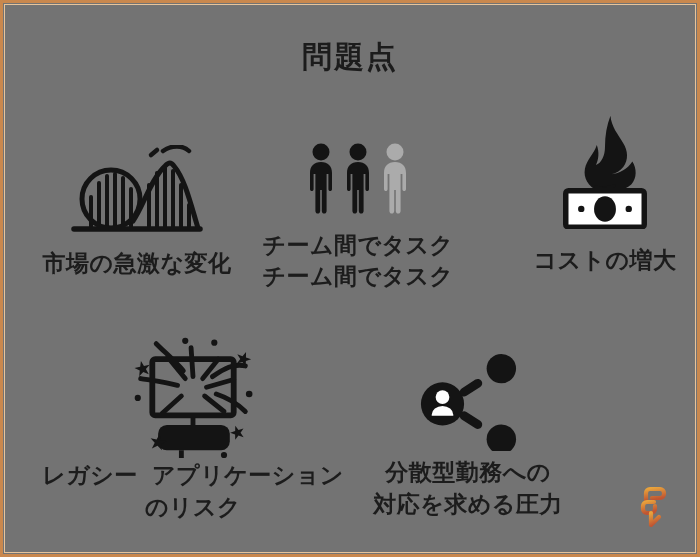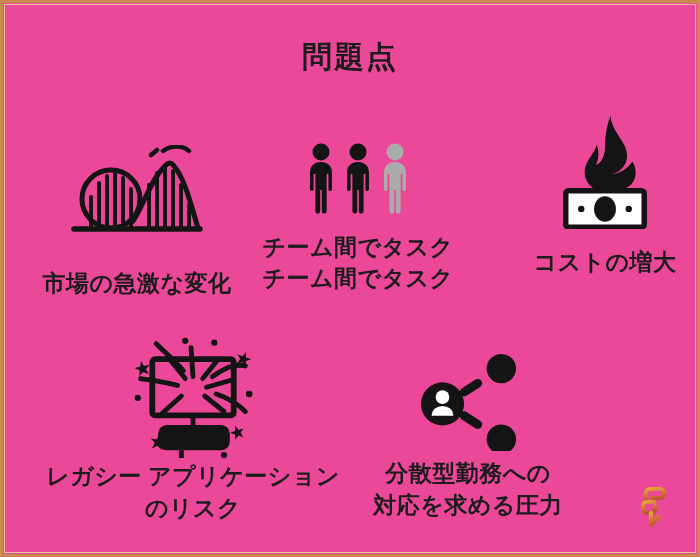--- a/index.html
+++ b/index.html
@@ -1,43 +1,43 @@
 <!DOCTYPE html>
 <html><head>
 <meta charset="utf-8">
 <style>
   html,body{margin:0;padding:0;background:#fff;}
   .slide{
     position:relative;
     width:700px;height:557px;
     box-sizing:border-box;
-    background:#ec4899;
+    background:#737373;
     border:3px solid #c9884e;
     outline:1px solid #e8c49a;
     outline-offset:-5px;
-    font-family:Liberation Serif, serif;
+    font-family:Liberation Mono, monospace;
     overflow:hidden;
   }
   .title{
     position:absolute;top:34px;left:0;width:100%;
     text-align:center;
     font-size:30px;font-weight:700;color:#1c1c1c;
     letter-spacing:2px;
   }
   .item{
     position:absolute;
     display:flex;flex-direction:column;align-items:center;
     text-align:center;
   }
   .item .label{
     font-size:23px;font-weight:700;color:#1c1c1c;
     line-height:31px;letter-spacing:0.5px;white-space:nowrap;
   }
   .i-market{left:14px;top:142px;width:240px;}
-  .i-market .label{margin-top:35px;text-align:center;}
+  .i-market .label{margin-top:17px;text-align:center;}
   .i-team{left:235px;top:140px;width:240px;}
   .i-team .label{margin-top:17px;text-align:center;}
   .i-cost{left:482px;top:111px;width:240px;}
   .i-cost .label{margin-top:18px;}
   .i-legacy{left:40px;top:331px;width:300px;}
   .i-legacy .label{margin-top:3px;line-height:32px;}
   .i-dist{left:345px;top:346px;width:240px;}
   .i-dist .label{margin-top:7px;line-height:32px;}
   .logo{position:absolute;left:631px;top:477px;width:38px;height:50px;}
   svg{display:block;}

